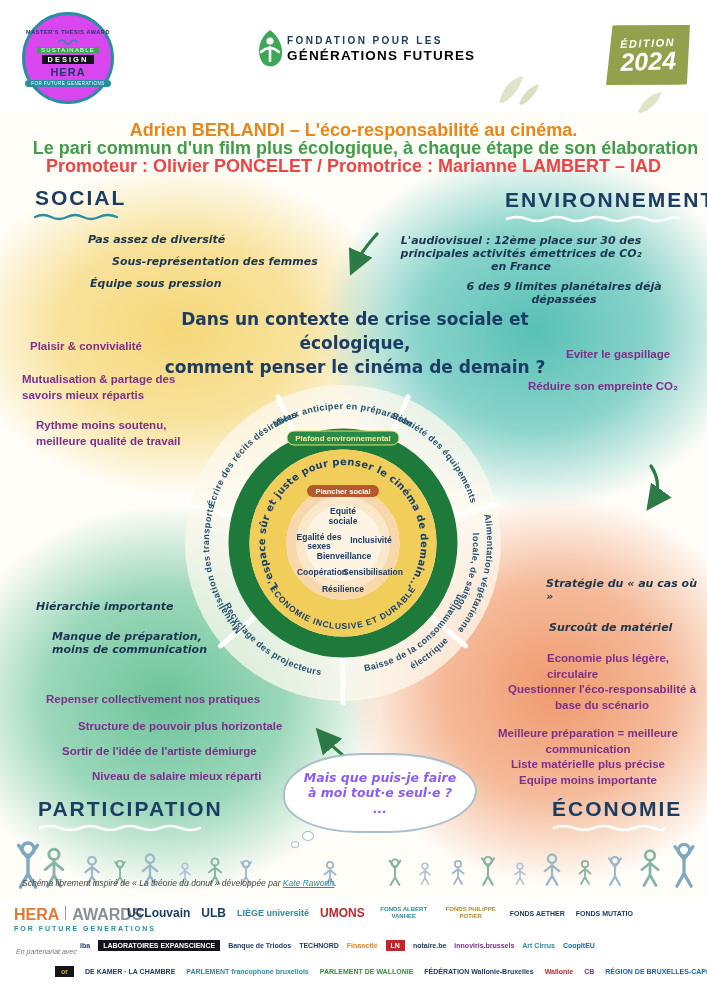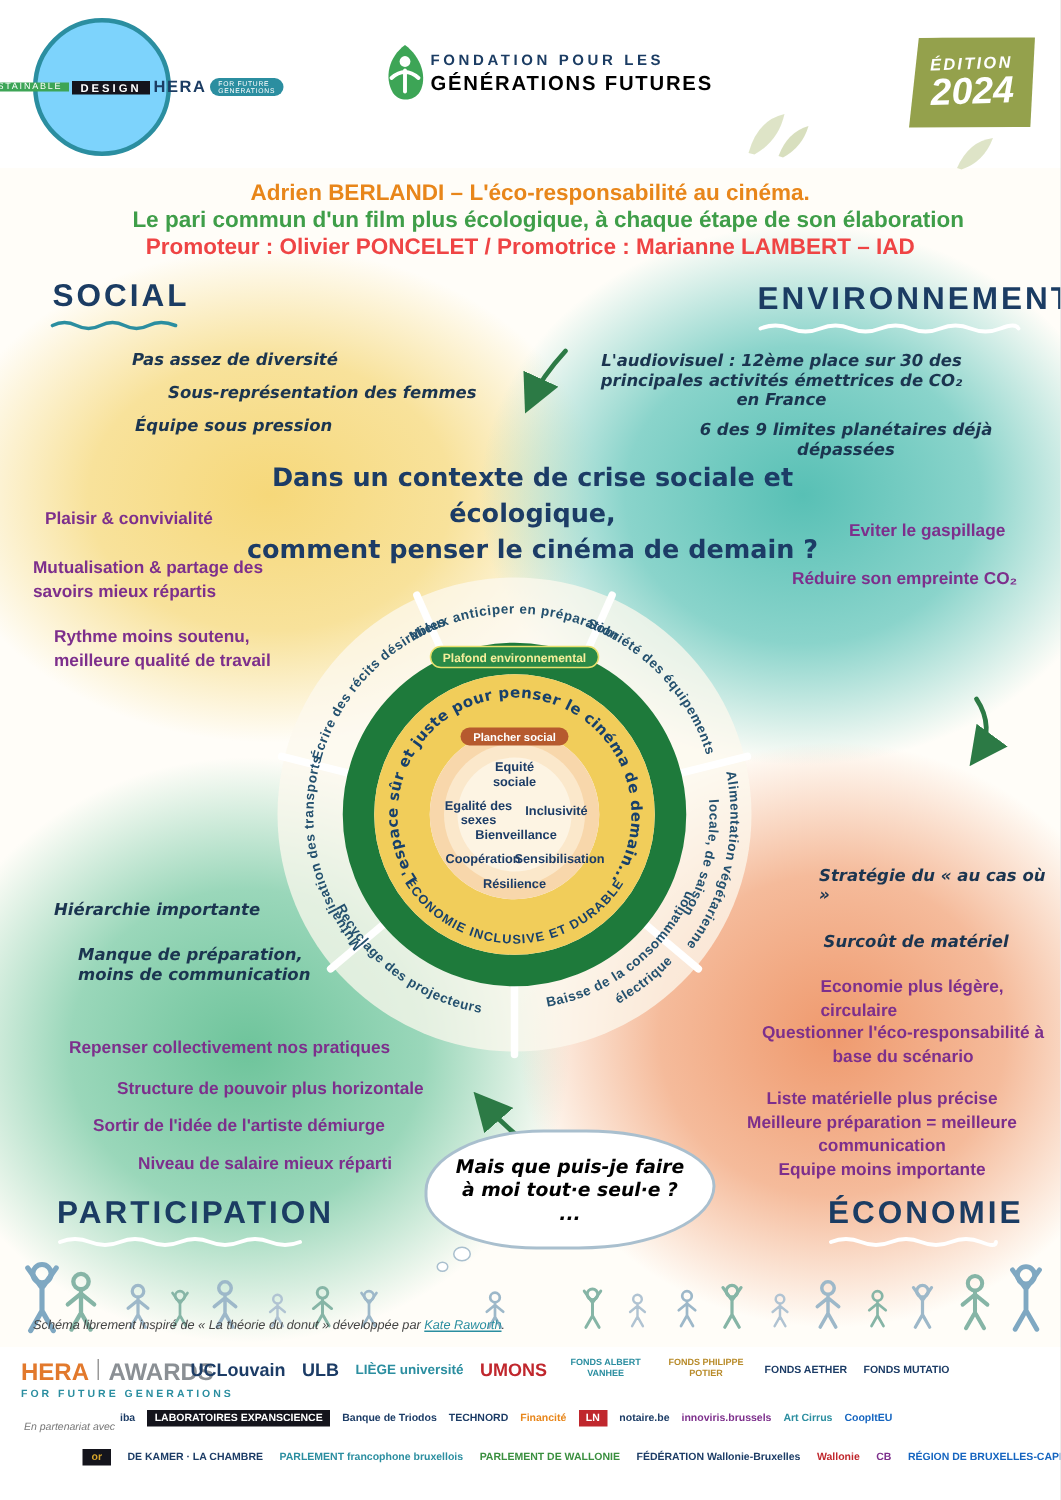--- a/index.html
+++ b/index.html
@@ -1,38 +1,38 @@
 <!DOCTYPE html>
 <html><head>
 <meta charset="utf-8">
 <style>
   html,body{margin:0;padding:0;background:#ddd;}
   .page{position:relative;width:707px;height:1000px;background:#fffdf8;margin:0 auto;overflow:hidden;
         font-family:"Liberation Sans",sans-serif;}
   
   .header{position:absolute;left:0;top:0;width:707px;height:112px;background:#fff;z-index:5;}
   .badge{position:absolute;left:22px;top:12px;width:92px;height:92px;border-radius:50%;
-         border:3px solid #2b8ea0;background:#7dd3fc;box-sizing:border-box;display:flex;flex-direction:row;
+         border:3px solid #2b8ea0;background:#d946ef;box-sizing:border-box;display:flex;flex-direction:column;
          align-items:center;justify-content:center;gap:2px;z-index:6;}
   .badge-arc{font-size:5.5px;font-weight:700;color:#1b3c63;letter-spacing:.6px;}
   .badge-strip-green{background:#3da556;color:#fff;font-size:6px;letter-spacing:1.2px;padding:0 4px;}
   .badge-strip-black{background:#14141c;color:#fff;font-size:7.5px;font-weight:800;letter-spacing:2px;padding:0 6px;}
   .badge-hera{color:#1b3c63;font-weight:800;font-size:11px;letter-spacing:1px;}
   .badge-arc-bot{background:#2b8ea0;color:#fff;font-size:4.5px;letter-spacing:.5px;padding:1px 6px;border-radius:6px;}
   .foundation{position:absolute;left:253px;top:28px;display:flex;align-items:center;z-index:6;}
   .foundation-l1{font-size:10px;font-weight:700;color:#1b3c63;letter-spacing:2.4px;}
   .foundation-l2{font-size:13.5px;font-weight:800;color:#000000;letter-spacing:1.2px;margin-top:2px;}
   .ribbon{position:absolute;right:16px;top:24px;width:86px;height:62px;background:#94a14c;
           transform:rotate(-2deg);clip-path:polygon(10% 0,100% 4%,94% 100%,0 96%);
           display:flex;flex-direction:column;align-items:center;justify-content:center;color:#fff;z-index:6;}
   .ribbon-label{font-style:italic;font-size:11px;letter-spacing:1.5px;font-weight:600;}
   .ribbon-year{font-style:italic;font-size:25px;font-weight:800;line-height:1;}
   .leaf-deco{position:absolute;z-index:4;opacity:.55;}
   
-  .intro-line{position:absolute;left:0;width:707px;text-align:center;font-weight:700;font-size:15px;z-index:4;}
+  .intro-line{position:absolute;left:0;width:707px;text-align:center;font-weight:700;font-size:18px;z-index:4;}
   .intro-1{top:120px;color:#e8861a;}
   .intro-2{top:138px;color:#3f9e49;padding-left:12px;}
   .intro-3{top:156px;color:#ef4444;text-align:center;}
   
   .blob{position:absolute;z-index:0;}
   .blob-social{left:-40px;top:165px;width:440px;height:330px;
     background:radial-gradient(closest-side,#f6d87a 0%,#f8e29b 55%,rgba(248,226,155,0) 100%);}
   .blob-env{left:320px;top:150px;width:430px;height:360px;
     background:radial-gradient(closest-side,#58c0b5 0%,#8ad4cb 55%,rgba(138,212,203,0) 100%);}
   .blob-part{left:-50px;top:505px;width:430px;height:390px;
@@ -50,21 +50,21 @@
   .question{position:absolute;left:140px;top:308px;width:430px;text-align:center;z-index:3;
             font-family:"DejaVu Sans",sans-serif;font-weight:700;font-size:17px;color:#1c3c66;line-height:1.4;}
   
   .donut{position:absolute;left:168px;top:364px;z-index:2;}
   
   .arrows{position:absolute;left:0;top:0;z-index:2;pointer-events:none;}
   
   .bubble{position:absolute;left:283px;top:753px;width:190px;height:76px;background:#fff;
           border:2px solid #a9bfce;border-radius:48% 52% 55% 45% / 60% 55% 62% 52%;
           display:flex;flex-direction:column;align-items:center;justify-content:center;z-index:6;}
-  .bubble-line{font-family:"DejaVu Sans",sans-serif;font-style:italic;font-weight:600;font-size:12.5px;color:#000000;line-height:1.25;}
+  .bubble-line{font-family:"DejaVu Sans",sans-serif;font-style:italic;font-weight:600;font-size:12.5px;color:#8b5cf6;line-height:1.25;}
   .bubble-dot{position:absolute;background:#fff;border:1.5px solid #a9bfce;border-radius:50%;z-index:6;}
   .dot1{left:302px;top:831px;width:10px;height:8px;}
   .dot2{left:291px;top:841px;width:6px;height:5px;}
   
   .crowd{position:absolute;left:0;top:826px;z-index:1;}
   .caption{position:absolute;left:22px;top:878px;font-size:8.5px;font-style:italic;color:#444;z-index:4;}
   .caption a{color:#2b8ea0;text-decoration:underline;font-style:italic;}
   
   .footer{position:absolute;left:0;top:898px;width:707px;height:102px;background:#fff;z-index:5;}
   .hera-block{position:absolute;left:14px;top:8px;}
@@ -188,22 +188,22 @@
   <div class="idea" style="left:78px;top:719px;"><span>Structure de pouvoir plus horizontale</span></div>
   <div class="idea" style="left:62px;top:744px;"><span>Sortir de l'idée de l'artiste démiurge</span></div>
   <div class="idea" style="left:92px;top:769px;"><span>Niveau de salaire mieux réparti</span></div>
 
   <div class="problem" style="left:546px;top:577px;">Stratégie du « au cas où »</div>
   <div class="problem" style="left:549px;top:611px;margin-top:10px;">Surcoût de matériel</div>
 
   <div class="idea" style="left:504px;top:651px;padding-left:43px;"><span>Economie plus légère, circulaire</span></div>
   <div class="idea" style="left:506px;top:682px;width:192px;text-align:center;"><span>Questionner l'éco-responsabilité à base du scénario</span></div>
   <div class="idea" style="left:484px;top:726px;width:208px;text-align:center;">
+    <div><b>Meilleure préparation</b><span> = meilleure communication</span></div>
     <div>Liste matérielle plus précise</div>
-    <div><b>Meilleure préparation</b><span> = meilleure communication</span></div>
     <div>Equipe moins importante</div>
   </div>
 
   <div class="question">
     <div>Dans un contexte de crise sociale et écologique,</div>
     <div>comment penser le cinéma de demain ?</div>
   </div>
 
   <svg class="donut" width="350" height="358" viewBox="-175 -179 350 358">
     <defs>

